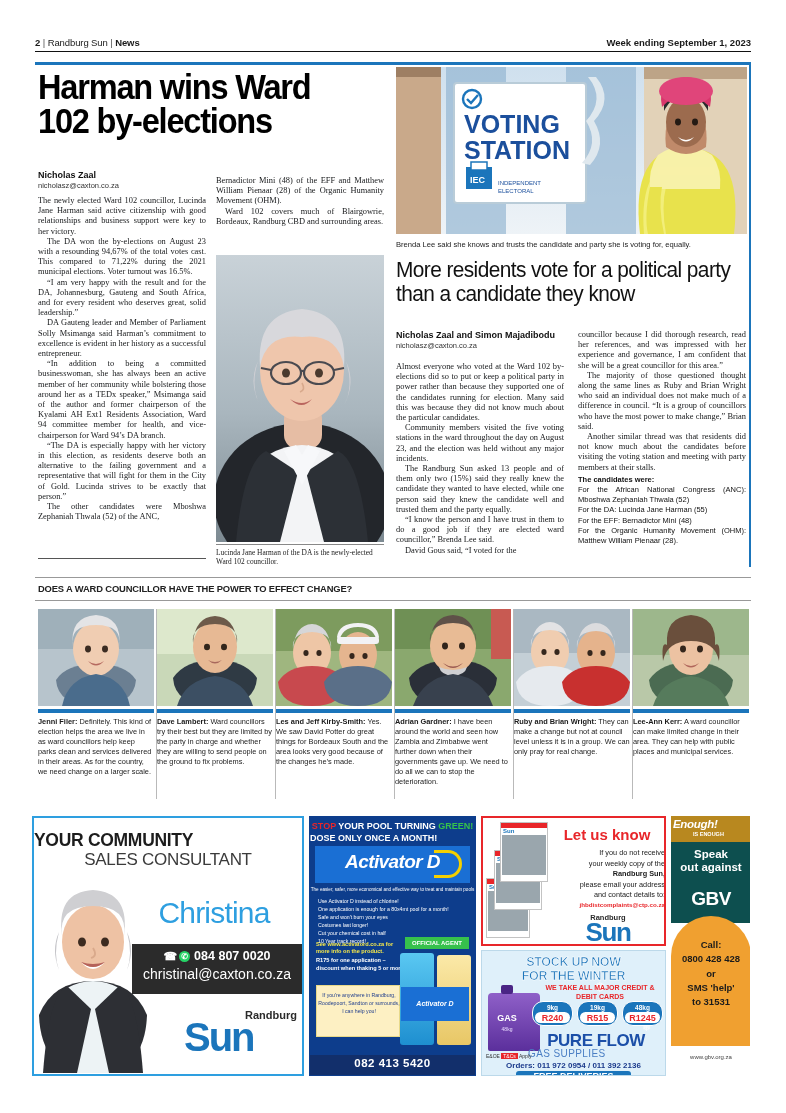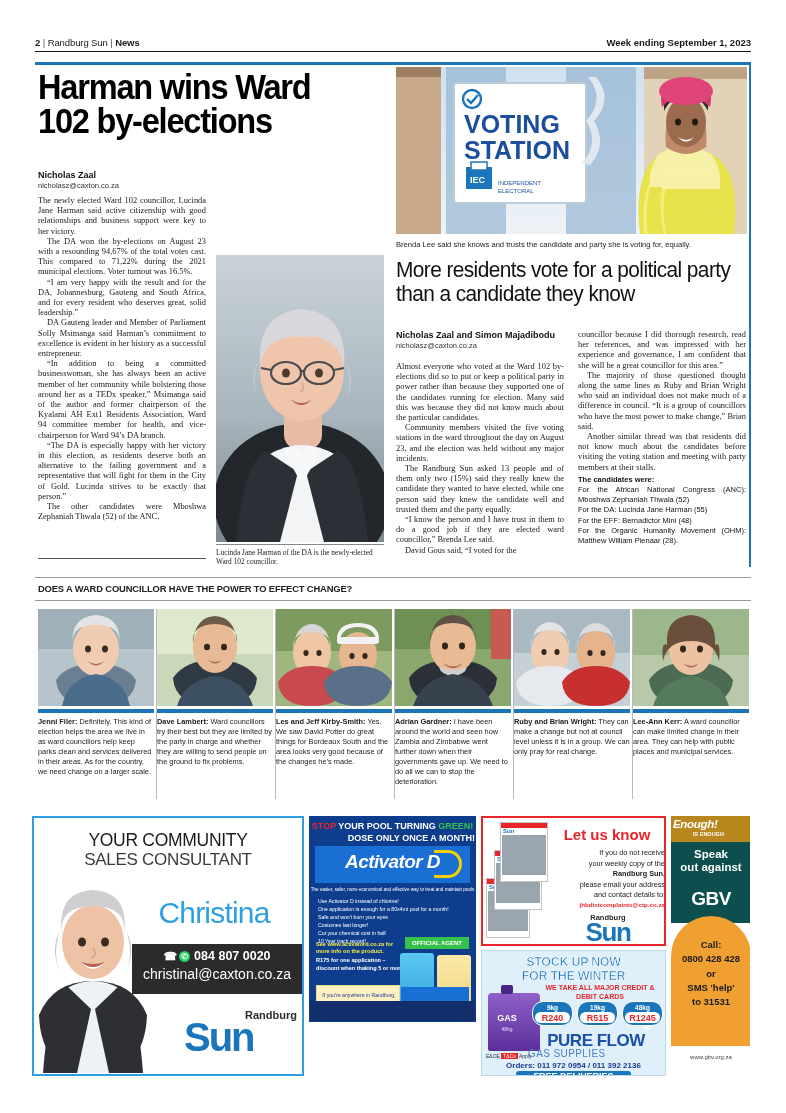--- a/index.html
+++ b/index.html
@@ -107,22 +107,22 @@
   .vox-sep { position:absolute; top:0; width:1px; height:190px; background:#b9b9b9; }
 
   
   .ad-area { position:absolute; left:32px; top:816px; width:719px; height:262px; }
 
   
   .ad-christina {
     position:absolute; left:0px; top:0px; width:272px; height:260px;
     border:2px solid #2e9fe0; background:#fff; overflow:hidden;
   }
-  .ch-title { position:absolute; left:0; top:12px; width:268px; text-align:center;
-              font-size:17.5px; font-weight:400; color:#1c1c1c; letter-spacing:-0.3px; }
+  .ch-title { position:absolute; left:0; top:12px; width:268px; 
+              font-size:17.5px; font-weight:700; color:#1c1c1c; letter-spacing:-0.3px; }
   .ch-sub { position:absolute; left:0; top:32px; width:268px; text-align:center;
             font-size:17px; font-weight:400; color:#3b3b3b; letter-spacing:-0.3px; }
   .ch-name { position:absolute; left:95px; top:78px; width:170px; text-align:center;
              font-size:30px; font-weight:400; color:#2e9fe0; letter-spacing:-0.8px; }
   .ch-darkbar { position:absolute; left:98px; top:126px; width:170px; height:50px; background:#2b2b2b; }
   .ch-phone { position:absolute; left:98px; top:131px; width:170px; text-align:center;
               font-size:12.5px; font-weight:700; color:#fff; }
   .ch-email { position:absolute; left:98px; top:148px; width:170px; text-align:center;
               font-size:14px; font-weight:400; color:#fff; }
   .ch-icon-call { display:inline-block; color:#fff; font-size:11px; margin-right:2px; }
@@ -130,28 +130,28 @@
                 background:#25d366; color:#fff; font-size:8px; line-height:11px; text-align:center;
                 vertical-align:middle; margin-right:4px; }
   .ch-photo { position:absolute; left:3px; top:52px; width:112px; height:203px; overflow:hidden; }
   .ch-logo { position:absolute; left:150px; top:192px; width:115px; }
   .ch-logo .rb { font-size:11px; font-weight:700; color:#2b2b2b; text-align:right; line-height:1;
                  margin-right:2px; }
   .ch-logo .sun { font-size:40px; font-weight:700; color:#1b75bb; letter-spacing:-2px; line-height:0.8; }
 
   
   .ad-activator {
-    position:absolute; left:277px; top:0px; width:167px; height:206px;
+    position:absolute; left:277px; top:0px; width:167px; height:260px;
     background:#0d3d8c; overflow:hidden; border:1px solid #0d3d8c;
   }
   .act-stopline { position:absolute; left:0; top:4px; width:165px; text-align:center; font-size:9px; font-weight:700; }
   .act-stop { color:#e8262a; }
   .act-white { color:#fff; }
   .act-green { color:#36c14c; }
-  .act-dose { position:absolute; left:0; top:16px; width:165px; text-align:right;
+  .act-dose { position:absolute; left:0; top:16px; width:165px; text-align:left;
               font-size:9px; font-weight:700; color:#fff; }
   .act-logobox { position:absolute; left:5px; top:29px; width:155px; height:37px; background:#1a6fd4; }
   .act-logotext { position:absolute; left:0; top:5px; width:155px; text-align:center;
                   font-style:italic; font-weight:700; font-size:19px; color:#fff; letter-spacing:-0.6px; }
   .act-swoosh { position:absolute; right:8px; top:4px; width:28px; height:28px;
                 border:3px solid #f5d000; border-left:none; border-radius:0 50% 50% 0; }
   .act-tag { position:absolute; left:0; top:70px; width:165px; text-align:center;
              font-size:4.6px; color:#fff; }
   .act-bullets { position:absolute; left:8px; top:80px; width:155px; font-size:5.2px; color:#fff; line-height:1.55; }
   .act-see { position:absolute; left:6px; top:124px; width:90px; font-size:5.6px; font-weight:700; color:#f7e94b; line-height:1.3; }
@@ -278,20 +278,24 @@
     <p class="noind">The newly elected Ward 102 councillor, Lucinda Jane Harman said active citizenship with good relationships and business support were key to her victory.</p>
     <p>The DA won the by-elections on August 23 with a resounding 94,67% of the total votes cast. This compared to 71,22% during the 2021 municipal elections. Voter turnout was 16.5%.</p>
     <p>“I am very happy with the result and for the DA, Johannesburg, Gauteng and South Africa, and for every resident who deserves great, solid leadership.”</p>
     <p>DA Gauteng leader and Member of Parliament Solly Msimanga said Harman’s commitment to excellence is evident in her history as a successful entrepreneur.</p>
     <p>“In addition to being a committed businesswoman, she has always been an active member of her community while bolstering those around her as a TEDx speaker,” Msimanga said of the author and former chairperson of the Kyalami AH Ext1 Residents Association, Ward 94 committee member for health, and vice-chairperson for Ward 94’s DA branch.</p>
     <p>“The DA is especially happy with her victory in this election, as residents deserve both an alternative to the failing government and a representative that will fight for them in the City of Gold. Lucinda strives to be exactly that person.”</p>
     <p>The other candidates were Mboshwa Zephaniah Thwala (52) of the ANC,</p>
   </div>
   <div class="divline1"></div>
 
+  <div class="col-serif a1c2">
+    <p class="noind">Bernadictor Mini (48) of the EFF and Matthew William Pienaar (28) of the Organic Humanity Movement (OHM).</p>
+    <p>Ward 102 covers much of Blairgowrie, Bordeaux, Randburg CBD and surrounding areas.</p>
+  </div>
 
   <div class="photo-lucinda">
     <svg width="168" height="287" viewBox="0 0 168 287" preserveAspectRatio="none">
       <defs>
         <linearGradient id="bgl" x1="0" y1="0" x2="0" y2="1">
           <stop offset="0%" stop-color="#c9d2d8"></stop>
             <stop offset="55%" stop-color="#a9b6be"></stop>
             <stop offset="100%" stop-color="#7d8a92"></stop>
         </linearGradient>
       </defs>

